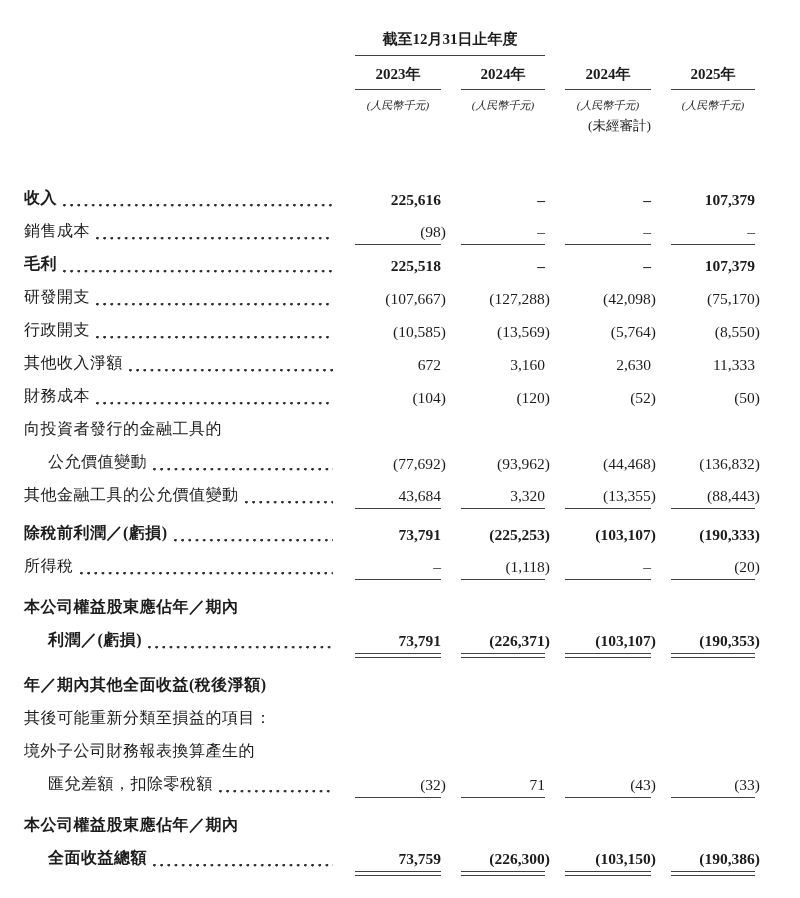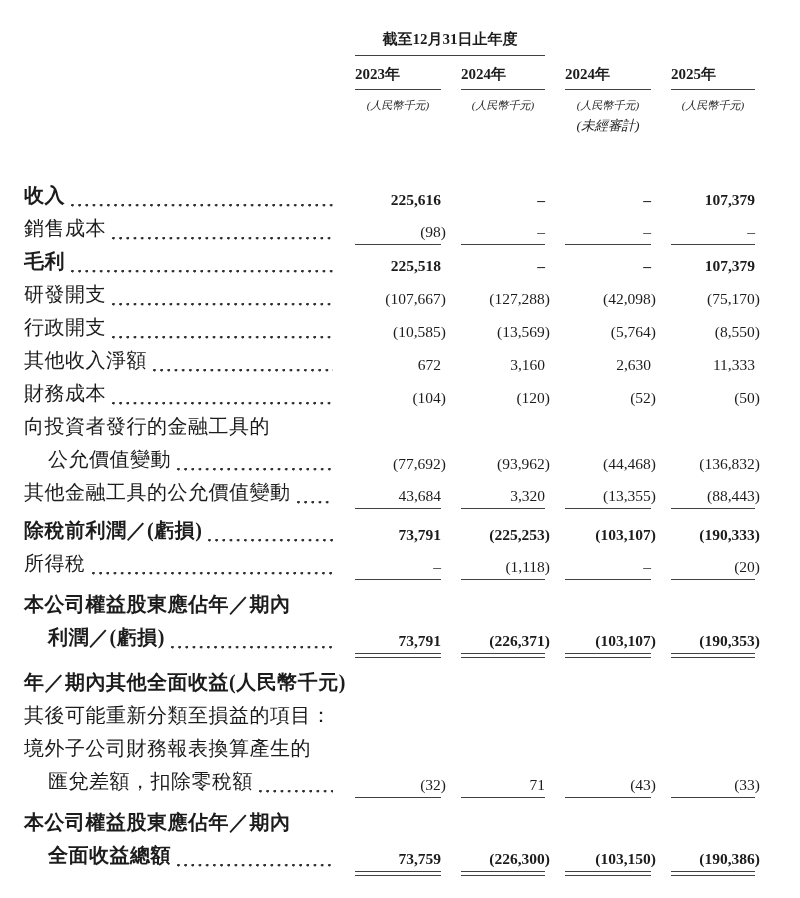--- a/index.html
+++ b/index.html
@@ -25,53 +25,52 @@
     text-align:center;
     font-weight:700;
     font-size:15px;
     padding-bottom:6px;
     border-bottom:1.5px solid var(--rule,#414141);
     white-space:nowrap;
   }
   .g1{grid-column:2/4;}
   .g2{grid-column:4/6;}
   .year{
-    text-align:left;
+    text-align:center;
     font-weight:700;
     font-size:15px;
     padding:9px 0 5px;
     border-bottom:1.5px solid var(--rule,#414141);
     white-space:nowrap;
   }
   .unit{
     text-align:center;
     font-style:italic;
     font-size:11px;
     padding-top:8px;
     white-space:nowrap;
   }
   .note{
-    text-align:center;
-    font-style:italic;
+    text-align:right;
     font-size:13.5px;
     padding-top:4px;
     min-height:20px;
     white-space:nowrap;
   }
   
   #rows{margin-top:42px;}
   .row{min-height:33px;}
   .cell{
     display:flex;
     align-items:flex-end;
     padding-bottom:3px;
     min-width:0;
   }
   .label .lbl{
-    font-size:20px;
+    font-size:16px;
     white-space:nowrap;
     letter-spacing:.5px;
   }
   .num{justify-content:flex-end;font-size:15.5px;}
   .num span{white-space:nowrap;}
   .bold .lbl,.bold .num{font-weight:700;}
   .indent .lbl{padding-left:24px;}
   .dots{
     flex:1 1 auto;
     height:9px;
@@ -390,21 +389,21 @@
     <div class="cell num rd">
       <span class="neg">(103,107)</span>
           </div>
     <div class="cell num rd">
       <span class="neg">(190,353)</span>
           </div>
   </div>
 
   <div class="grid row bold gap-lg">
     <div class="cell label">
-      <span class="lbl">年／期內其他全面收益(人民幣千元)</span>
+      <span class="lbl">年／期內其他全面收益(稅後淨額)</span>
 
     </div>
     <div class="cell num">
       <span></span>
           </div>
     <div class="cell num">
       <span></span>
           </div>
     <div class="cell num">
       <span></span>

